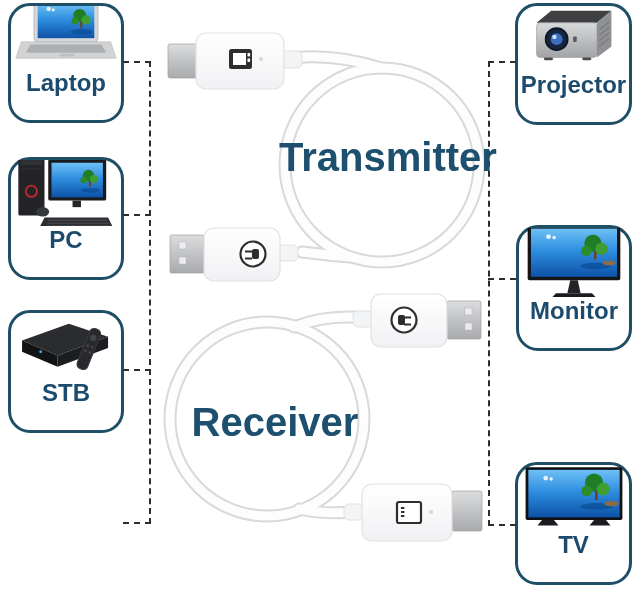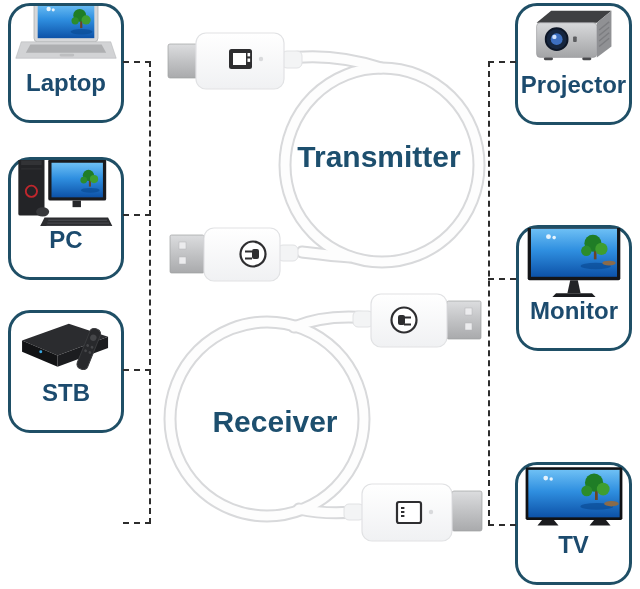--- a/index.html
+++ b/index.html
@@ -15,21 +15,21 @@
   .device-art{flex:1;width:100%;display:flex;align-items:center;justify-content:center;overflow:hidden;padding-top:4px;}
   .device-art svg{display:block;}
   .device-label{
     font-weight:bold;font-size:24px;line-height:28px;color:#1c4b6e;
     padding-bottom:23px;letter-spacing:0px;
   }
   .dash-h{position:absolute;border-top:2px dashed #2d2d2d;height:0;}
   .dash-v{position:absolute;border-left:2px dashed #2d2d2d;width:0;}
   .unit-label{
     position:absolute;width:200px;text-align:center;
-    font-weight:bold;font-size:30px;line-height:32px;color:#1d4f6e;
+    font-weight:bold;font-size:40px;line-height:32px;color:#1d4f6e;
   }
   .overlay{position:absolute;left:0;top:0;}
 </style>
 </head>
 <body>
 
 <div class="stage">
 
   <div class="device-box" style="left:8px;top:3px;width:116px;height:120px;">
     <div class="device-art">

